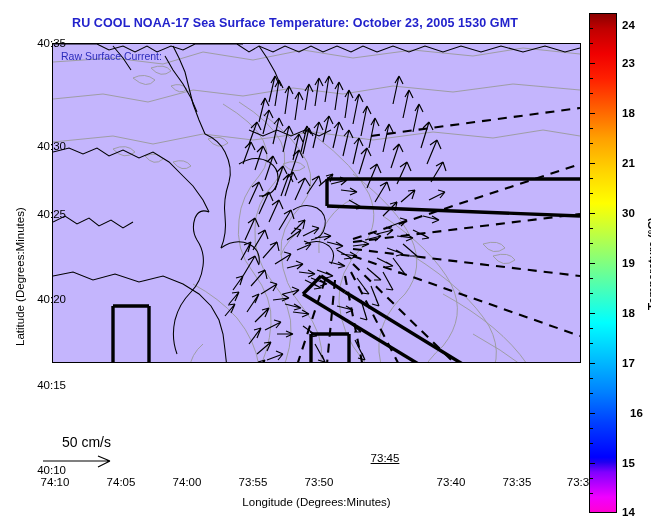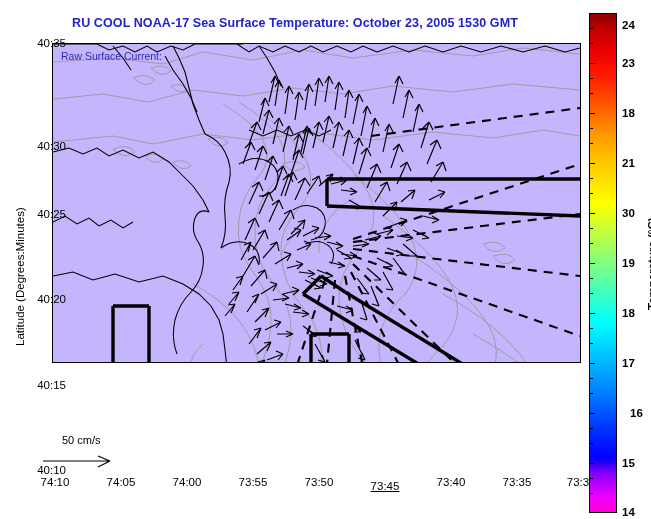--- a/index.html
+++ b/index.html
@@ -27,21 +27,21 @@
          white-space:nowrap;text-align:right;}
   .xtick{position:absolute;font-size:11.5px;color:#000;white-space:nowrap;
          transform:translateX(-50%);}
   .xlabel{position:absolute;left:52px;width:529px;top:496px;text-align:center;
           font-size:11.5px;color:#000;}
   .ylabel{position:absolute;font-size:11.5px;color:#000;white-space:nowrap;
           transform-origin:0 0;transform:rotate(-90deg);
           left:14px;top:346px;}
 
   
-  .scalekey{position:absolute;left:62px;top:434px;font-size:11px;color:#000;}
+  .scalekey{position:absolute;left:62px;top:434px;font-size:14px;color:#000;}
   .scalearrowbox{position:absolute;left:40px;top:452px;}
 
   
   #cbar{position:absolute;left:589px;top:13px;width:28px;height:500px;
         border:1px solid #000;box-sizing:border-box;
         background:linear-gradient(to top,
           #ff00d4 0%,
           #f000ff 3.0%,
           #8000ff 8.0%,
           #2000f0 10.0%,
@@ -307,25 +307,26 @@
   <div class="ytick" style="top:208px;">40:25</div>
   <div class="ytick" style="top:293px;margin-left:32px;">40:20</div>
   <div class="ytick" style="top:379px;">40:15</div>
   <div class="ytick" style="top:464px;">40:10</div>
 
   <div class="xtick" style="left:55px;top:476px;">74:10</div>
   <div class="xtick" style="left:121px;top:476px;">74:05</div>
   <div class="xtick" style="left:187px;top:476px;">74:00</div>
   <div class="xtick" style="left:253px;top:476px;">73:55</div>
   <div class="xtick" style="left:319px;top:476px;">73:50</div>
-  <div class="xtick" style="left:385px;top:480px;text-decoration:underline;">73:45</div>
+  <div class="xtick" style="left:385px;top:452px;text-decoration:underline;">73:45</div>
   <div class="xtick" style="left:451px;top:476px;">73:40</div>
   <div class="xtick" style="left:517px;top:476px;">73:35</div>
   <div class="xtick" style="left:578px;top:476px;">73:3</div>
 
+  <div class="xlabel">Longitude (Degrees:Minutes)</div>
   <div class="ylabel">Latitude (Degrees:Minutes)</div>
 
   <div class="scalekey">50 cm/s</div>
   <div class="scalearrowbox">
     <svg width="80" height="18" viewBox="0 0 80 18">
       <path d="M3 9 L70 9 M70 9 L58 4 M70 9 L58 15" stroke="#000" stroke-width="1.2" fill="none"></path>
     </svg>
   </div>
 
   <div id="cbar"></div>

